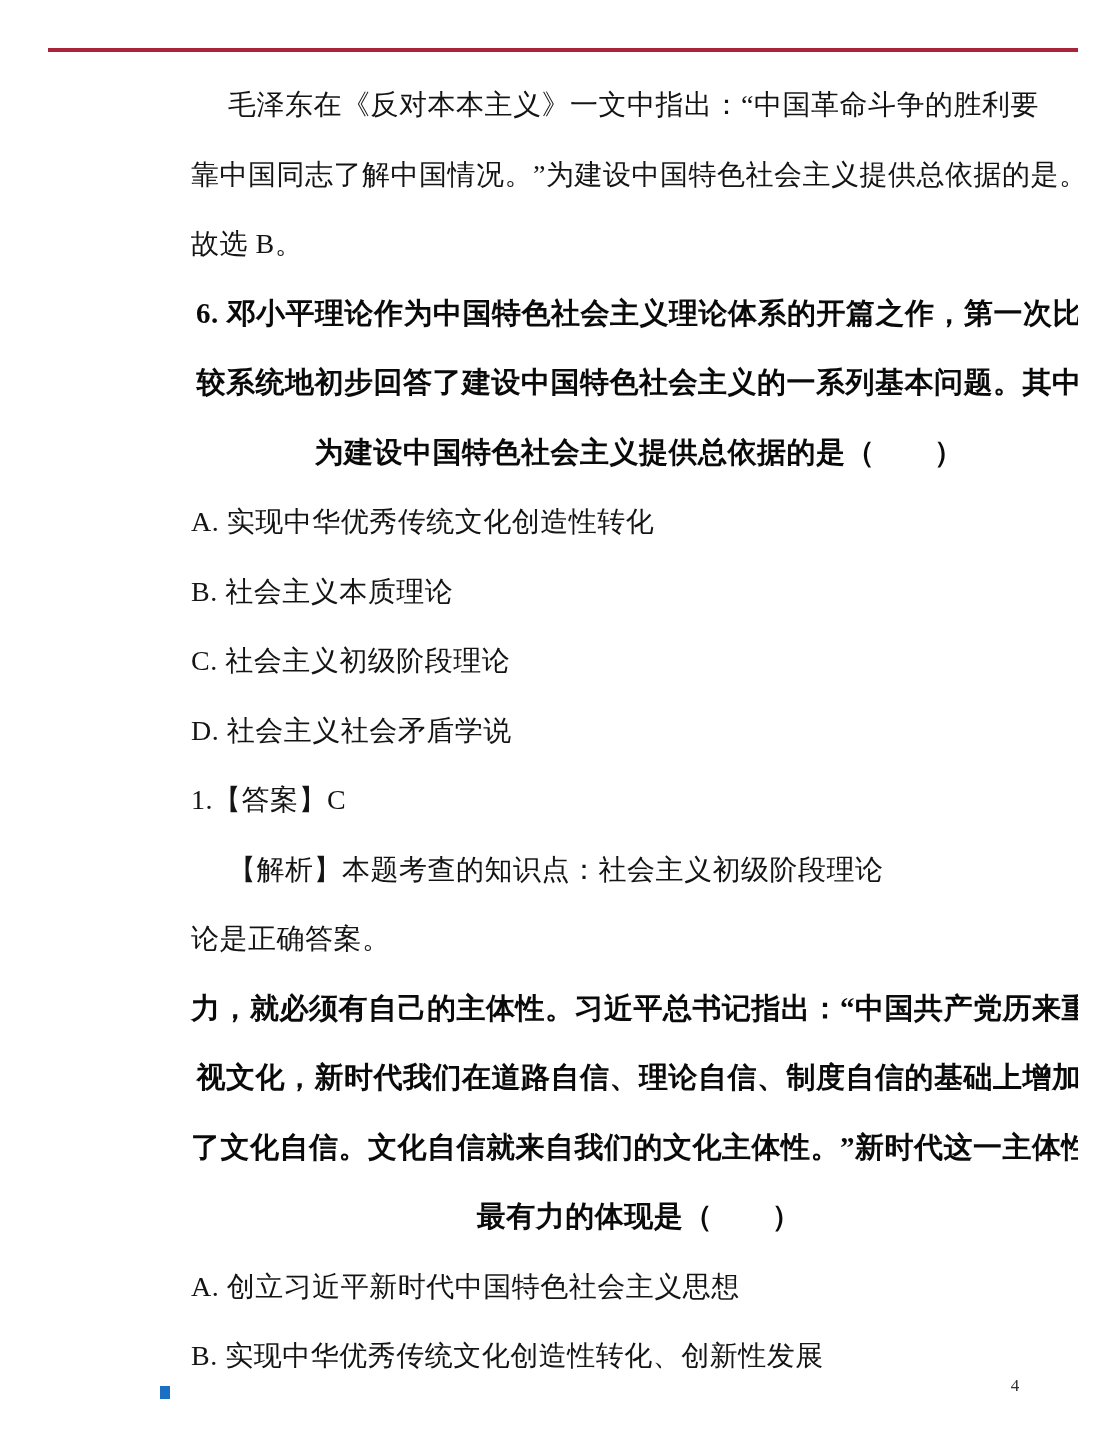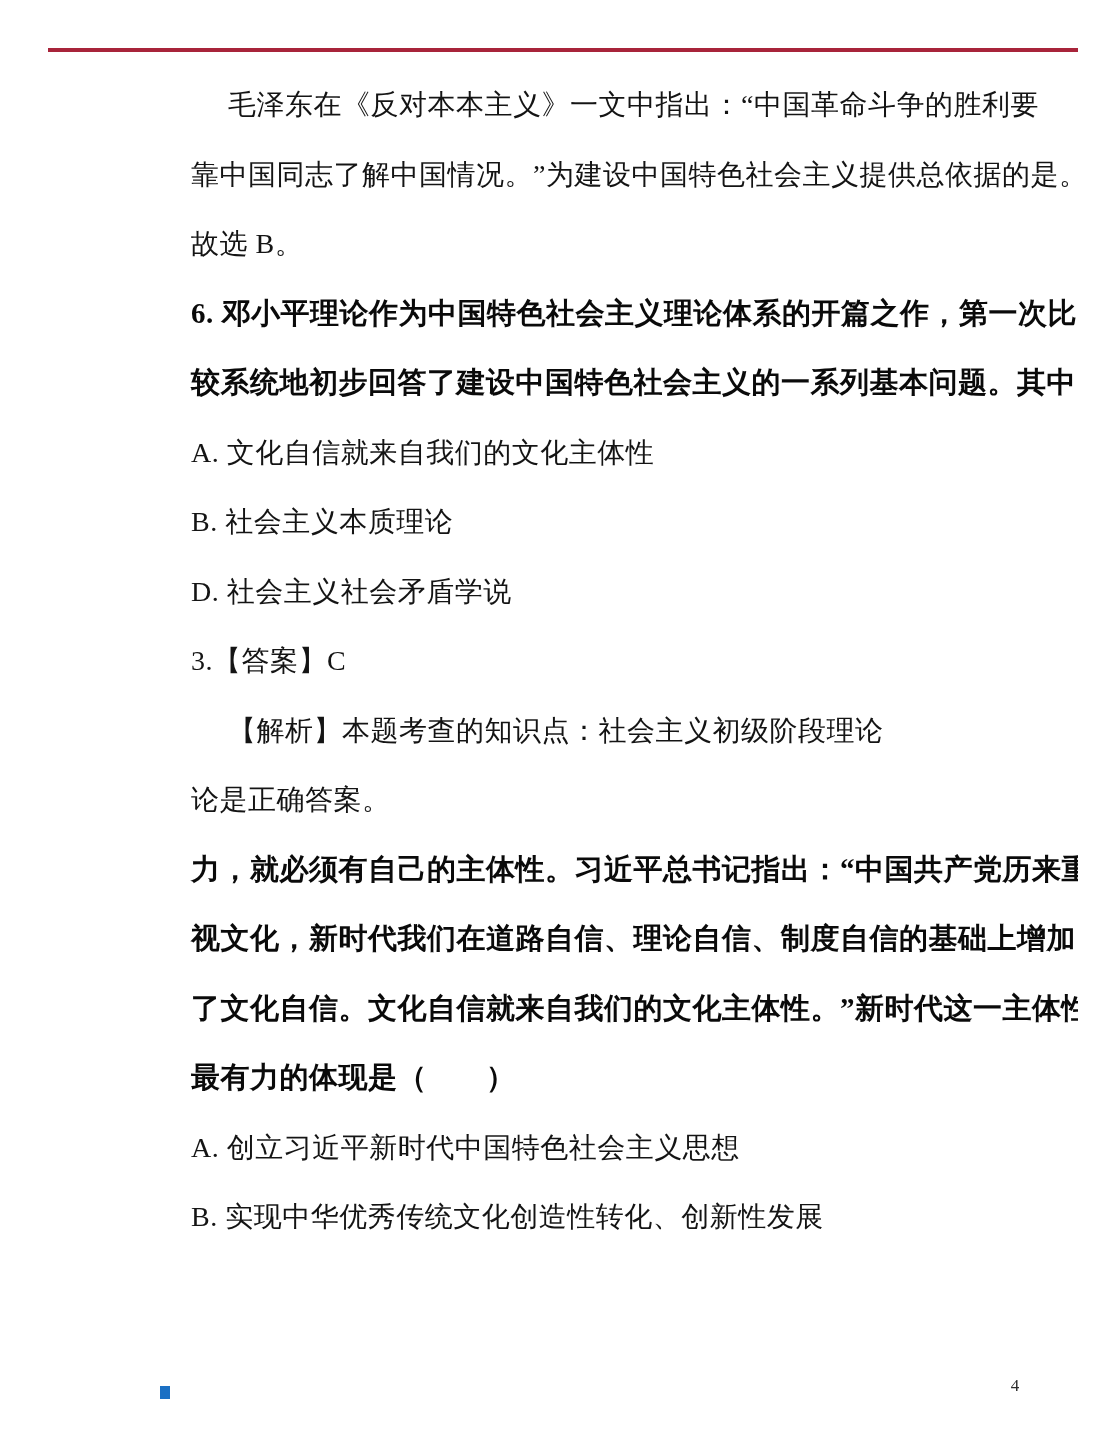--- a/index.html
+++ b/index.html
@@ -32,20 +32,21 @@
     font-size: 28px;
     letter-spacing: 0.5px;
     color: #141414;
     white-space: nowrap;
   }
   .line.indent { padding-left: 37px; }
   .line.bold {
     font-weight: bold;
     font-size: 29px;
     color: #0a0a0a;
+    text-align: center;
   }
   .bookmark-square {
     position: absolute;
     left: 112px;
     top: 1338px;
     width: 10px;
     height: 13px;
     background: #1B70C4; 
   }
   .page-number {
@@ -65,24 +66,26 @@
 <div class="page">
 
   <div class="top-bar"></div>
 
   <div class="content">
     <div class="line indent">毛泽东在《反对本本主义》一文中指出：“中国革命斗争的胜利要</div>
     <div class="line">靠中国同志了解中国情况。”为建设中国特色社会主义提供总依据的是。</div>
     <div class="line">故选 B。</div>
     <div class="line bold">6. 邓小平理论作为中国特色社会主义理论体系的开篇之作，第一次比</div>
     <div class="line bold">较系统地初步回答了建设中国特色社会主义的一系列基本问题。其中</div>
-    <div class="line">A. 文化自信就来自我们的文化主体性</div>
+    <div class="line bold">为建设中国特色社会主义提供总依据的是（　　）</div>
+    <div class="line">A. 实现中华优秀传统文化创造性转化</div>
     <div class="line">B. 社会主义本质理论</div>
+    <div class="line">C. 社会主义初级阶段理论</div>
     <div class="line">D. 社会主义社会矛盾学说</div>
-    <div class="line">3.【答案】C</div>
+    <div class="line">1.【答案】C</div>
     <div class="line indent">【解析】本题考查的知识点：社会主义初级阶段理论</div>
     <div class="line">论是正确答案。</div>
     <div class="line bold">力，就必须有自己的主体性。习近平总书记指出：“中国共产党历来重</div>
     <div class="line bold">视文化，新时代我们在道路自信、理论自信、制度自信的基础上增加</div>
     <div class="line bold">了文化自信。文化自信就来自我们的文化主体性。”新时代这一主体性</div>
     <div class="line bold">最有力的体现是（　　）</div>
     <div class="line">A. 创立习近平新时代中国特色社会主义思想</div>
     <div class="line">B. 实现中华优秀传统文化创造性转化、创新性发展</div>
   </div>
 

